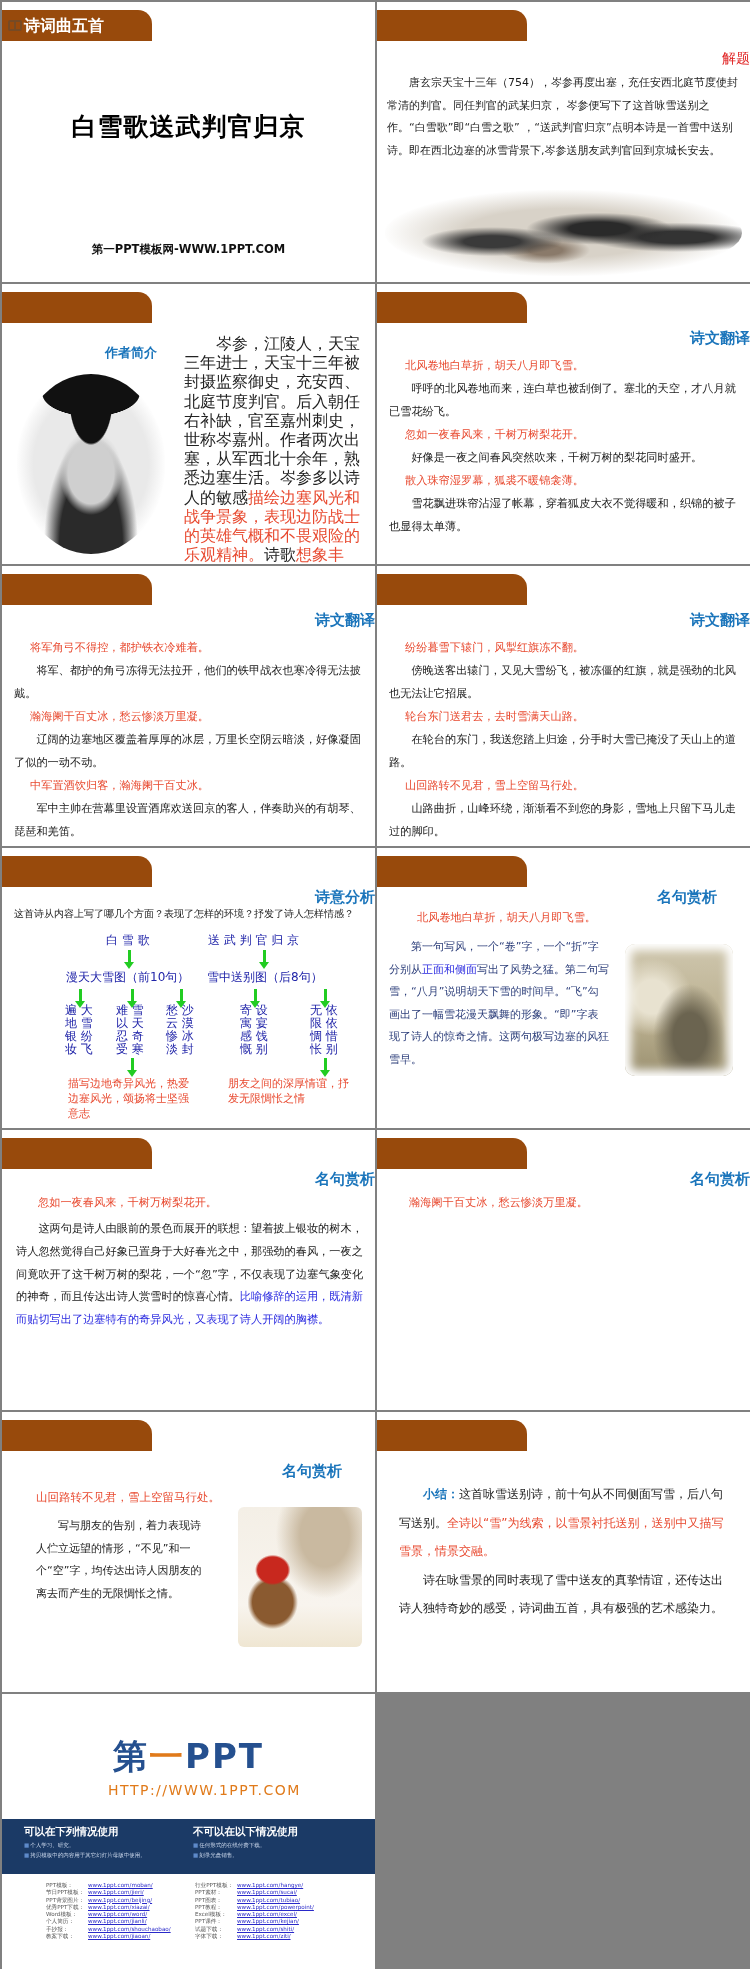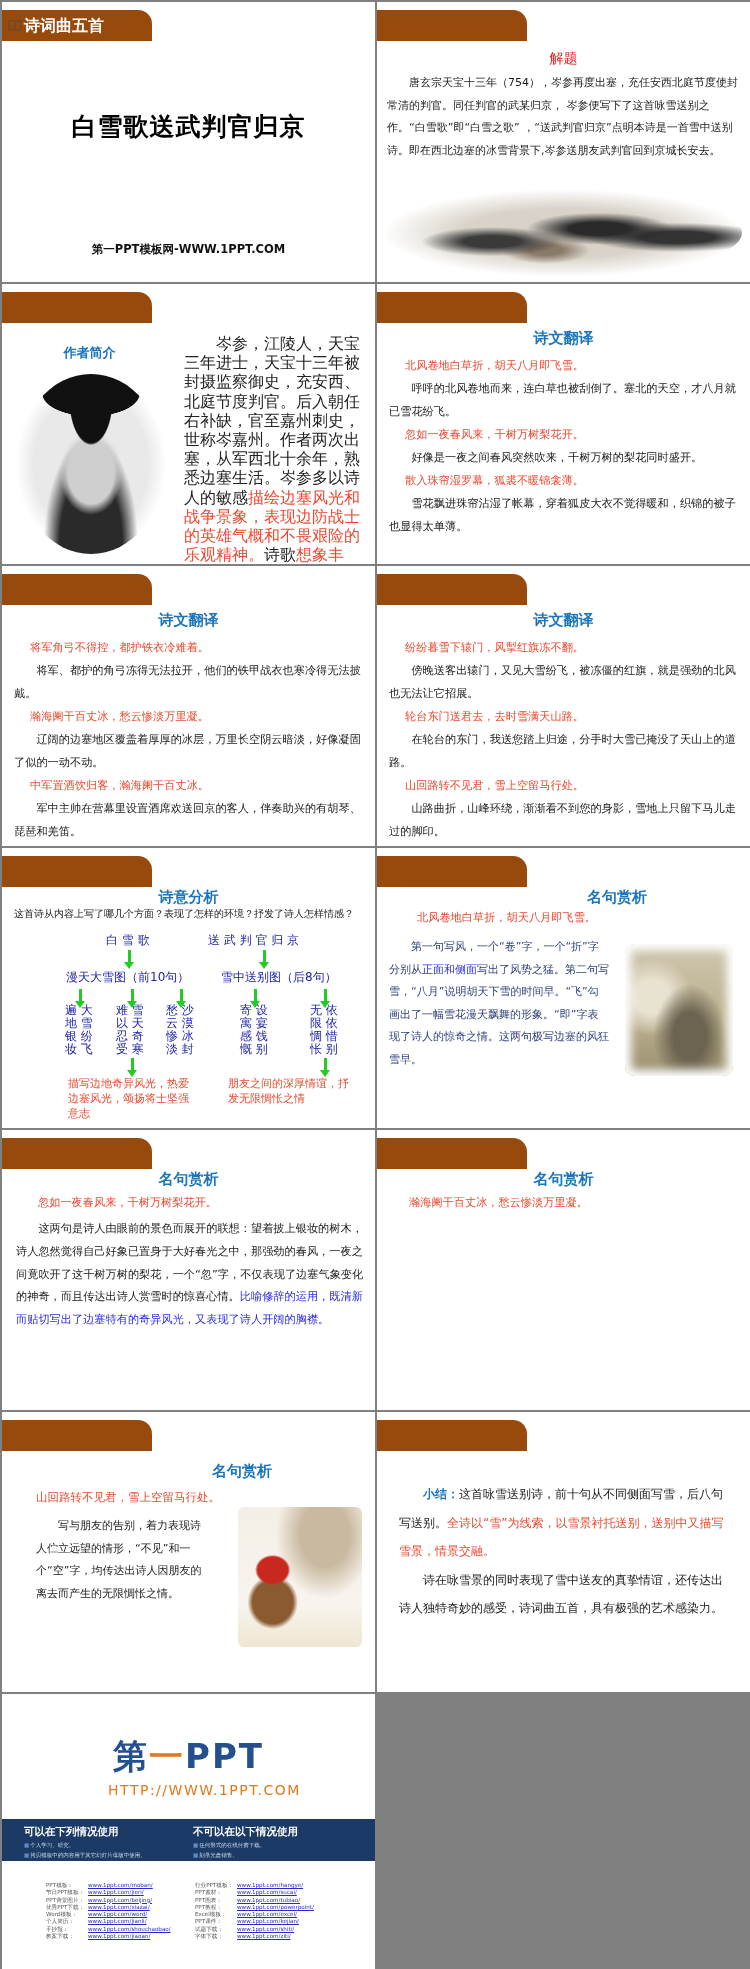--- a/index.html
+++ b/index.html
@@ -17,21 +17,21 @@
   .slide.empty { background: #808080; }
   .tab {
     position: absolute; left: 0; top: 8px; width: 150px; height: 31px;
     background: #984a0c; border-top-right-radius: 14px;
     color: #fff; font-size: 16px; font-weight: bold; line-height: 31px;
     padding-left: 22px;
   }
   .tab .book { position: absolute; left: 6px; top: 10px; width: 14px; height: 11px;
     border: 2px solid #6e4a2a; border-radius: 2px; opacity: .8; }
   .tab .book:after { content:""; position:absolute; left:4px; top:-2px; width:2px; height:11px; background:#6e4a2a; }
-  .heading { position: absolute; left: 0; right: 0; text-align: center; font-weight: bold; font-size: 15px; color: #1b75bb; }
+  .heading { position: absolute; left: 0; right: 0; text-align: right; font-weight: bold; font-size: 15px; color: #1b75bb; }
   .red { color: #e8492f; }
   .blue { color: #2a2ae0; }
   .indent { text-indent: 2em; }
 
   
   .s1-title { position: absolute; left: 0; right: 0; top: 108px; text-align: center;
     font-size: 25px; font-weight: bold; letter-spacing: 1px; color: #000; }
   .s1-sub { position: absolute; left: 0; right: 0; top: 240px; text-align: center;
     font-size: 11.5px; font-weight: bold; color: #111; }
 
@@ -98,21 +98,21 @@
       radial-gradient(ellipse at 70% 20%, #c9b9a0 0 20%, transparent 40%),
       linear-gradient(180deg, #f4efe6, #f8f4ee 70%, #efe6d2); border-radius: 6px; }
 
   .sum-body { position: absolute; left: 22px; right: 18px; top: 68px; font-size: 12px; line-height: 28.5px; }
   .sum-label { color: #1b75bb; font-weight: bold; }
 
   
   .logo { position: absolute; left: 0; right: 0; top: 40px; text-align: center; font-size: 34px; font-weight: bold; color: #25508f; letter-spacing: 2px; }
   .logo .dash { color: #e07a1a; }
   .logo-url { position: absolute; left: 0; right: 0; top: 88px; text-align: center; font-size: 14px; letter-spacing: 1.5px; color: #e07a1a; margin-left: 32px; }
-  .band { position: absolute; left: 0; right: 0; top: 125px; height: 42px; background: #1b3a66; color: #fff; }
+  .band { position: absolute; left: 0; right: 0; top: 125px; height: 55px; background: #1b3a66; color: #fff; }
   .band .col { position: absolute; top: 6px; }
   .band .ttl { font-size: 10.5px; font-weight: bold; }
   .band .itm { font-size: 5.5px; color: #c9d6ea; margin-top: 3px; }
   .band .itm:before { content: "■"; color: #5d89c9; margin-right: 1px; }
   .links { position: absolute; top: 188px; font-size: 5.6px; line-height: 7.3px; color: #555; }
   .links .row { display: flex; }
   .links .k { width: 42px; }
   .links a { color: #2929c9; text-decoration: underline; }
 </style>
 </head>
@@ -185,21 +185,21 @@
   <div class="slide">
     <div class="tab"></div>
     <div class="heading d-head">诗意分析</div>
     <div class="d-q">这首诗从内容上写了哪几个方面？表现了怎样的环境？抒发了诗人怎样情感？</div>
 
     <div class="d-node" style="left:104px;top:84px;">白 雪 歌</div>
     <div class="d-node" style="left:206px;top:84px;">送 武 判 官 归 京</div>
     <div class="arrow" style="left:126px;top:102px;"></div>
     <div class="arrow" style="left:261px;top:102px;"></div>
     <div class="d-node" style="left:64px;top:121px;">漫天大雪图（前10句）</div>
-    <div class="d-node" style="left:219px;top:121px;">雪中送别图（后8句）</div>
+    <div class="d-node" style="left:205px;top:121px;">雪中送别图（后8句）</div>
 
     <div class="arrow" style="left:77px;top:141px;"></div>
     <div class="arrow" style="left:129px;top:141px;"></div>
     <div class="arrow" style="left:178px;top:141px;"></div>
     <div class="arrow" style="left:252px;top:141px;"></div>
     <div class="arrow" style="left:322px;top:141px;"></div>
 
     <div class="d-node" style="left:63px;top:156px;line-height:13px;font-size:12px;">
       <div><span>遍</span> <span>大</span></div>
       <div><span>地</span> <span>雪</span></div>

